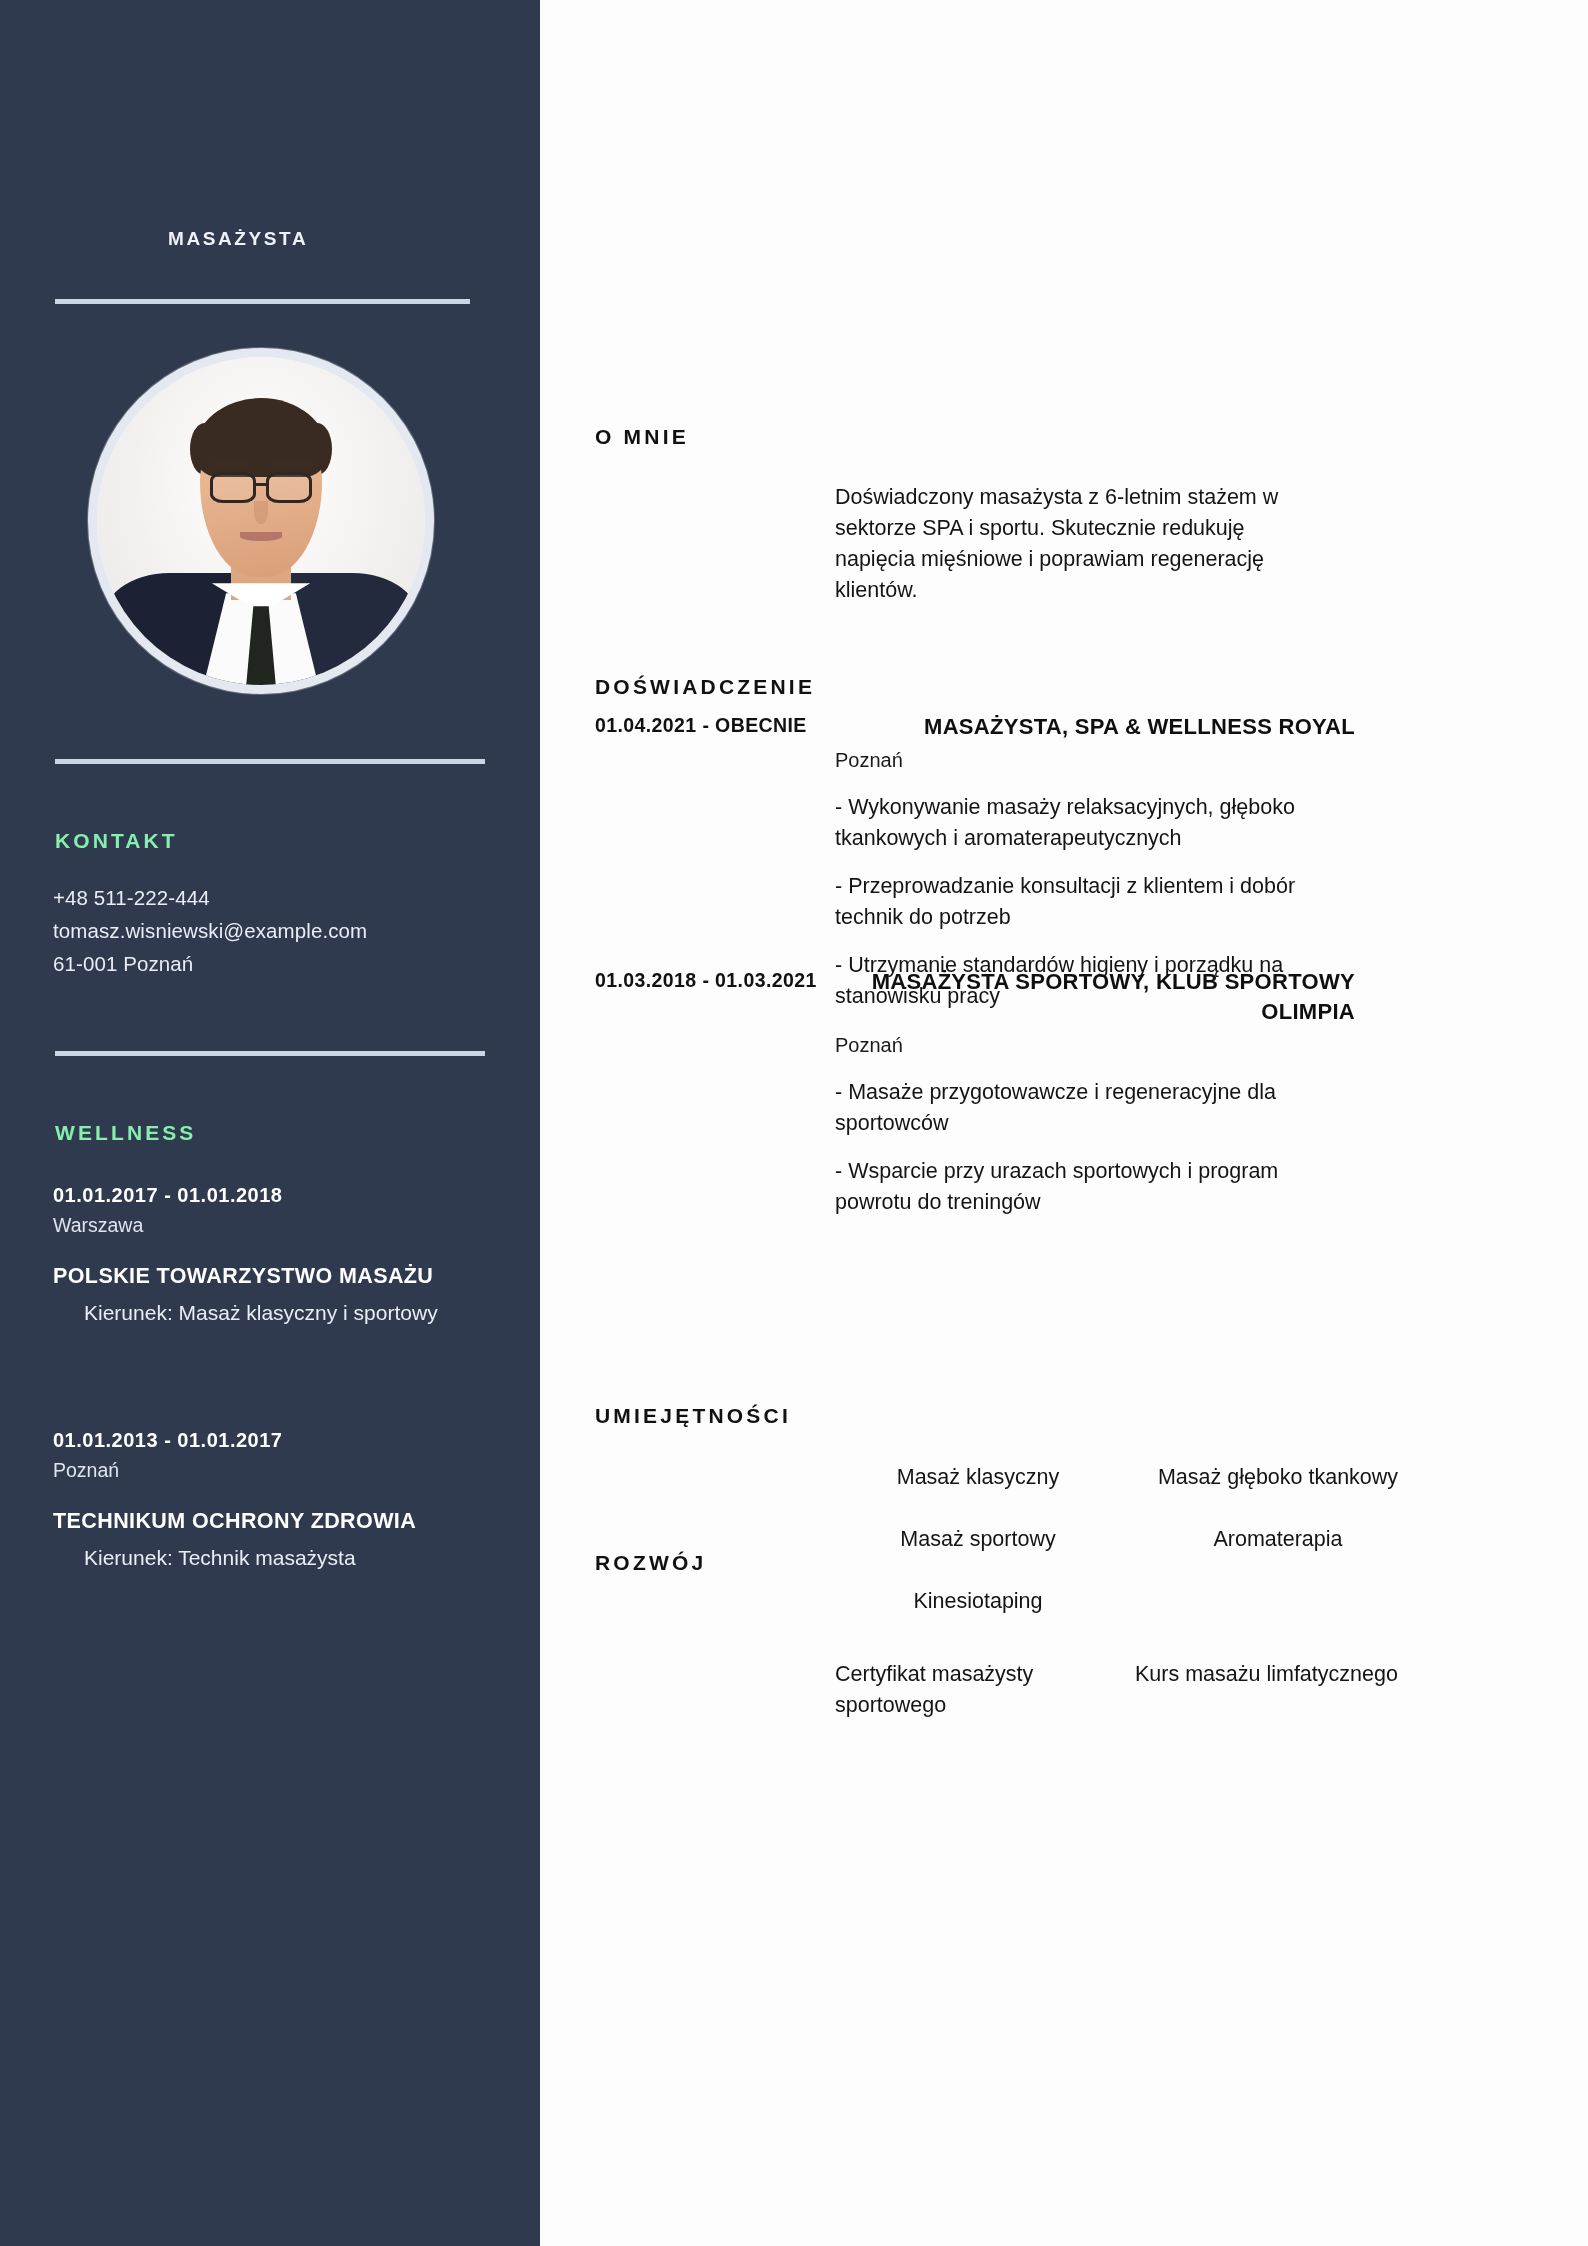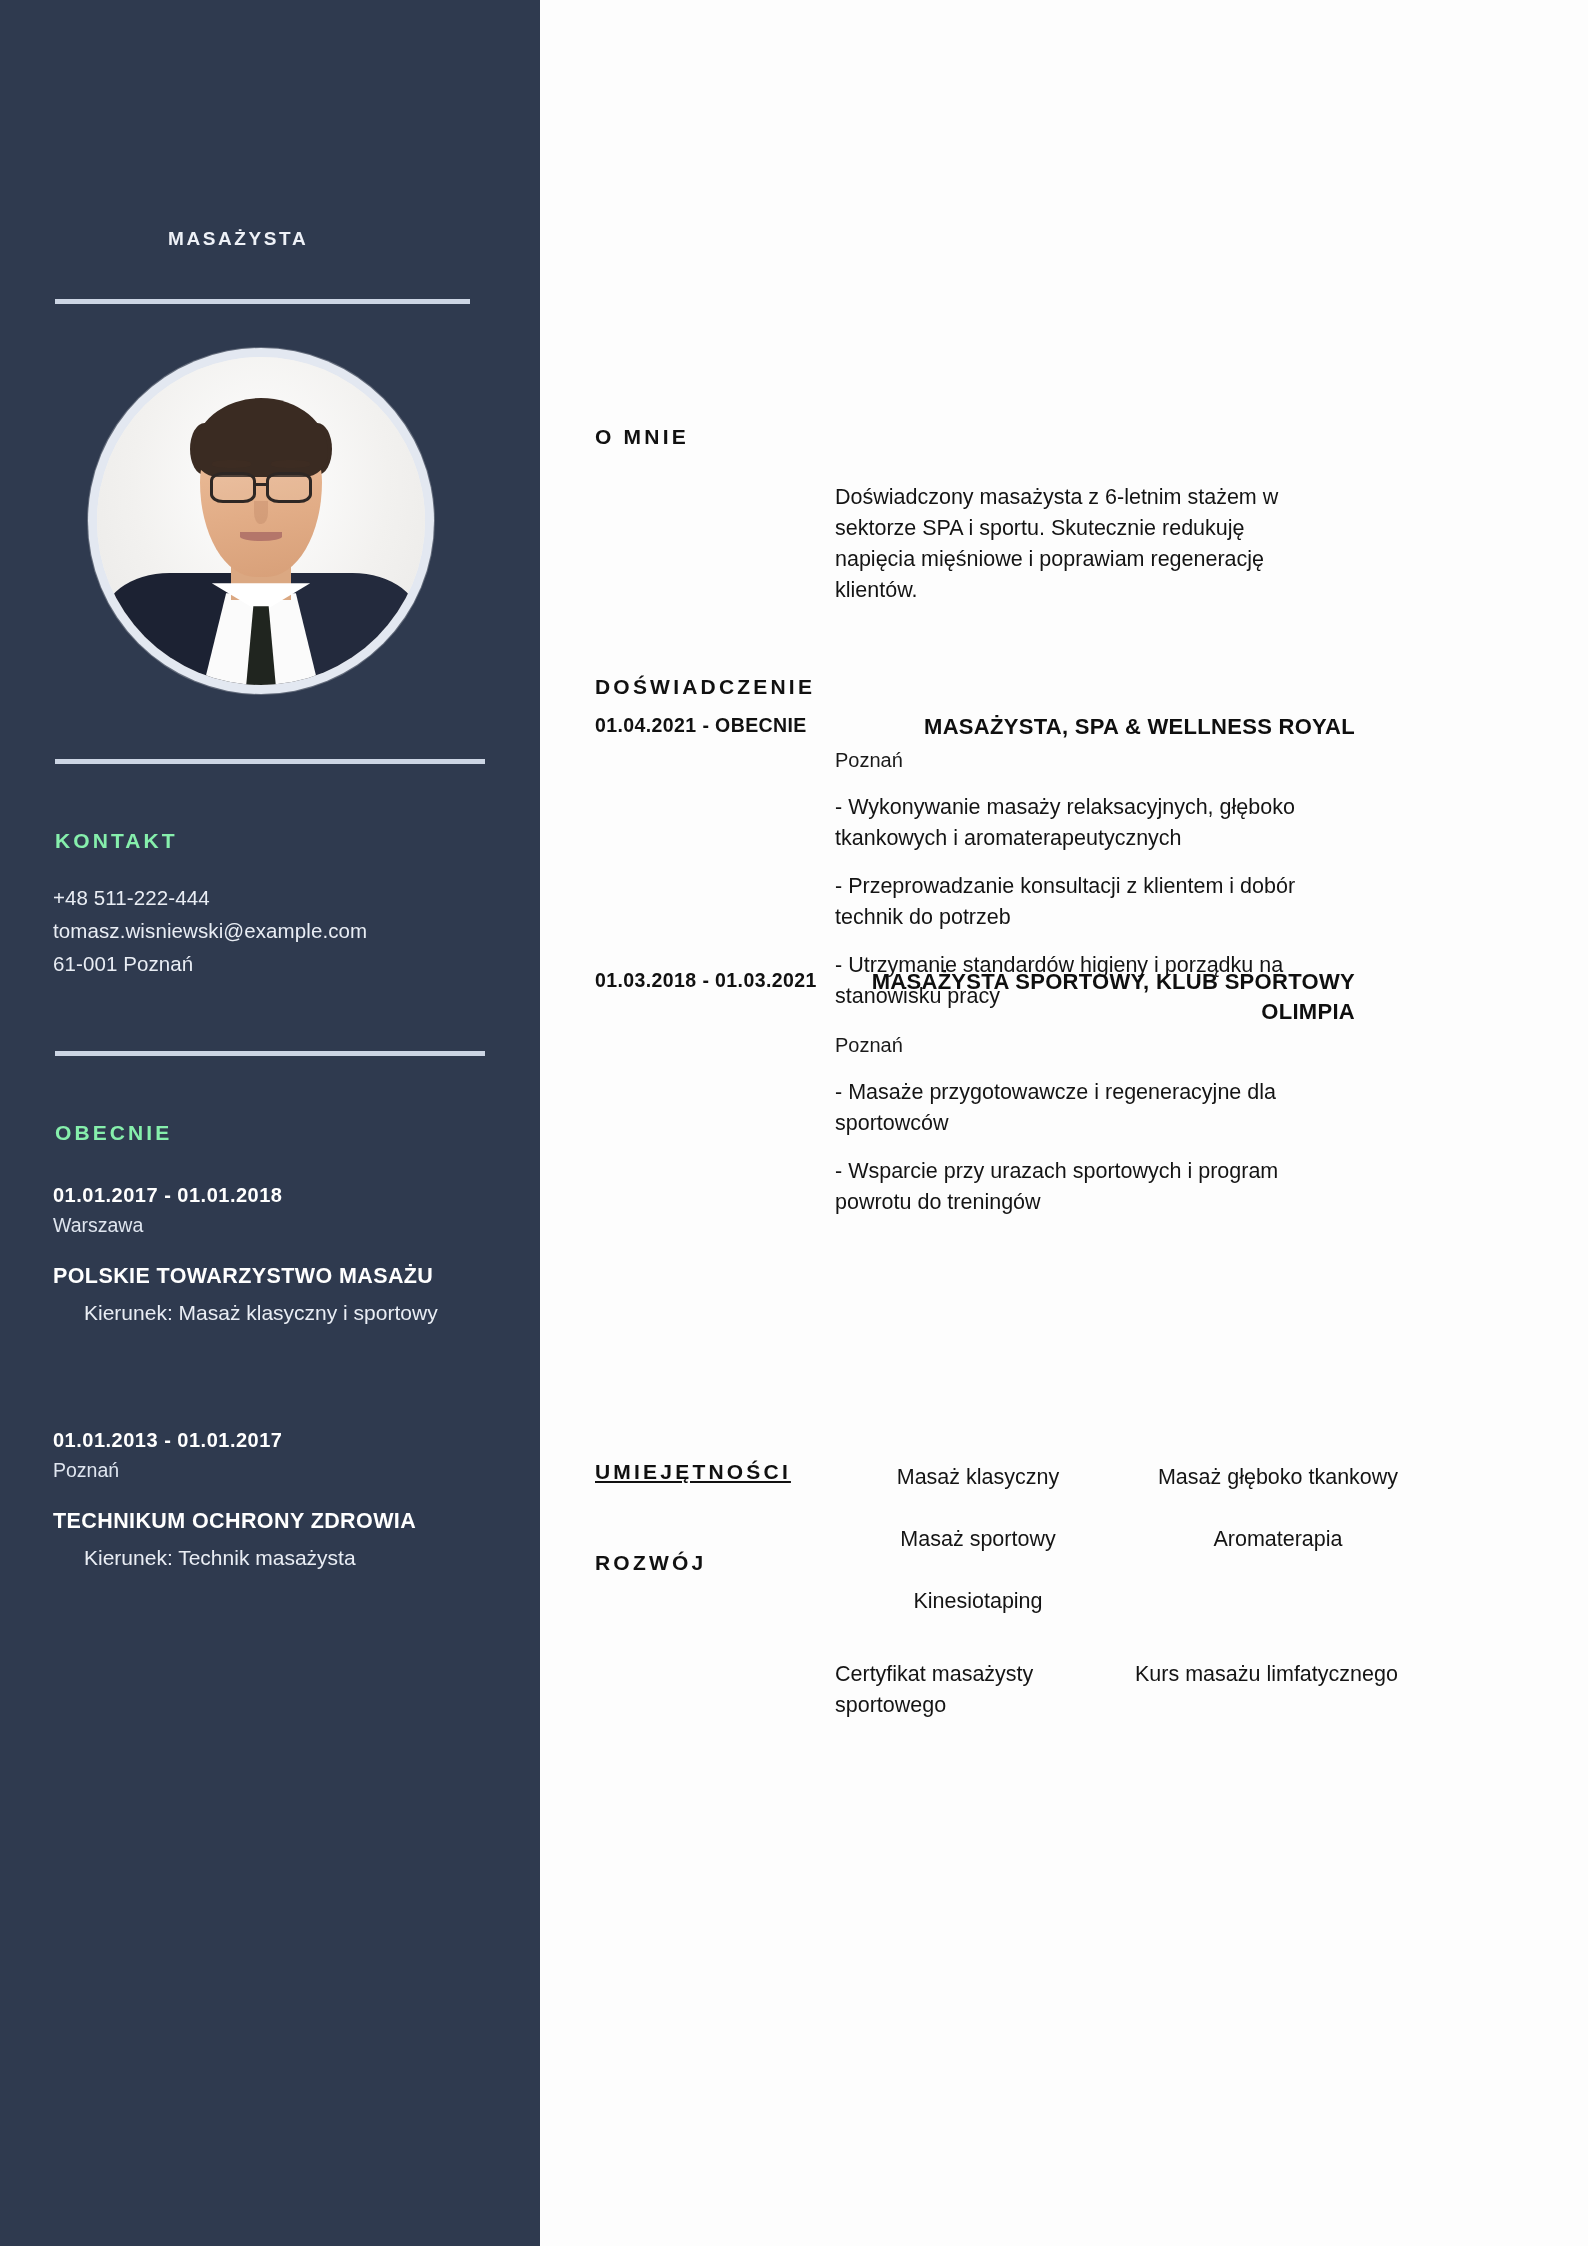--- a/index.html
+++ b/index.html
@@ -179,21 +179,21 @@
   .sec-heading {
     position: absolute;
     left: 55px;
     color: #111111;
     font-size: 21px;
     font-weight: bold;
     letter-spacing: 3.2px;
   }
   .sec-heading.h-omnie { top: 68px; }
   .sec-heading.h-dosw  { top: 318px; }
-  .sec-heading.h-umie  { top: 1103px; text-decoration: underline; }
+  .sec-heading.h-umie  { top: 1047px; }
   .sec-heading.h-rozw  { top: 1194px; }
 
   .summary {
     position: absolute;
     top: 125px;
     left: 295px;
     width: 470px;
     color: #141414;
     font-size: 21.5px;
     line-height: 31px;
@@ -298,21 +298,21 @@
     <div class="side-heading kontakt">KONTAKT</div>
 
     <div class="contact-list">
       <div class="contact-line">+48 511-222-444</div>
       <div class="contact-line">tomasz.wisniewski@example.com</div>
       <div class="contact-line">61-001 Poznań</div>
     </div>
 
     <div class="divider d3"></div>
 
-    <div class="side-heading edukacja">OBECNIE</div>
+    <div class="side-heading edukacja">WELLNESS</div>
 
     <div class="edu-block e1">
       <div class="edu-dates">01.01.2017 - 01.01.2018</div>
       <div class="edu-city">Warszawa</div>
       <div class="edu-school">POLSKIE TOWARZYSTWO MASAŻU</div>
       <div class="edu-field">Kierunek: Masaż klasyczny i sportowy</div>
     </div>
 
     <div class="edu-block e2">
       <div class="edu-dates">01.01.2013 - 01.01.2017</div>

